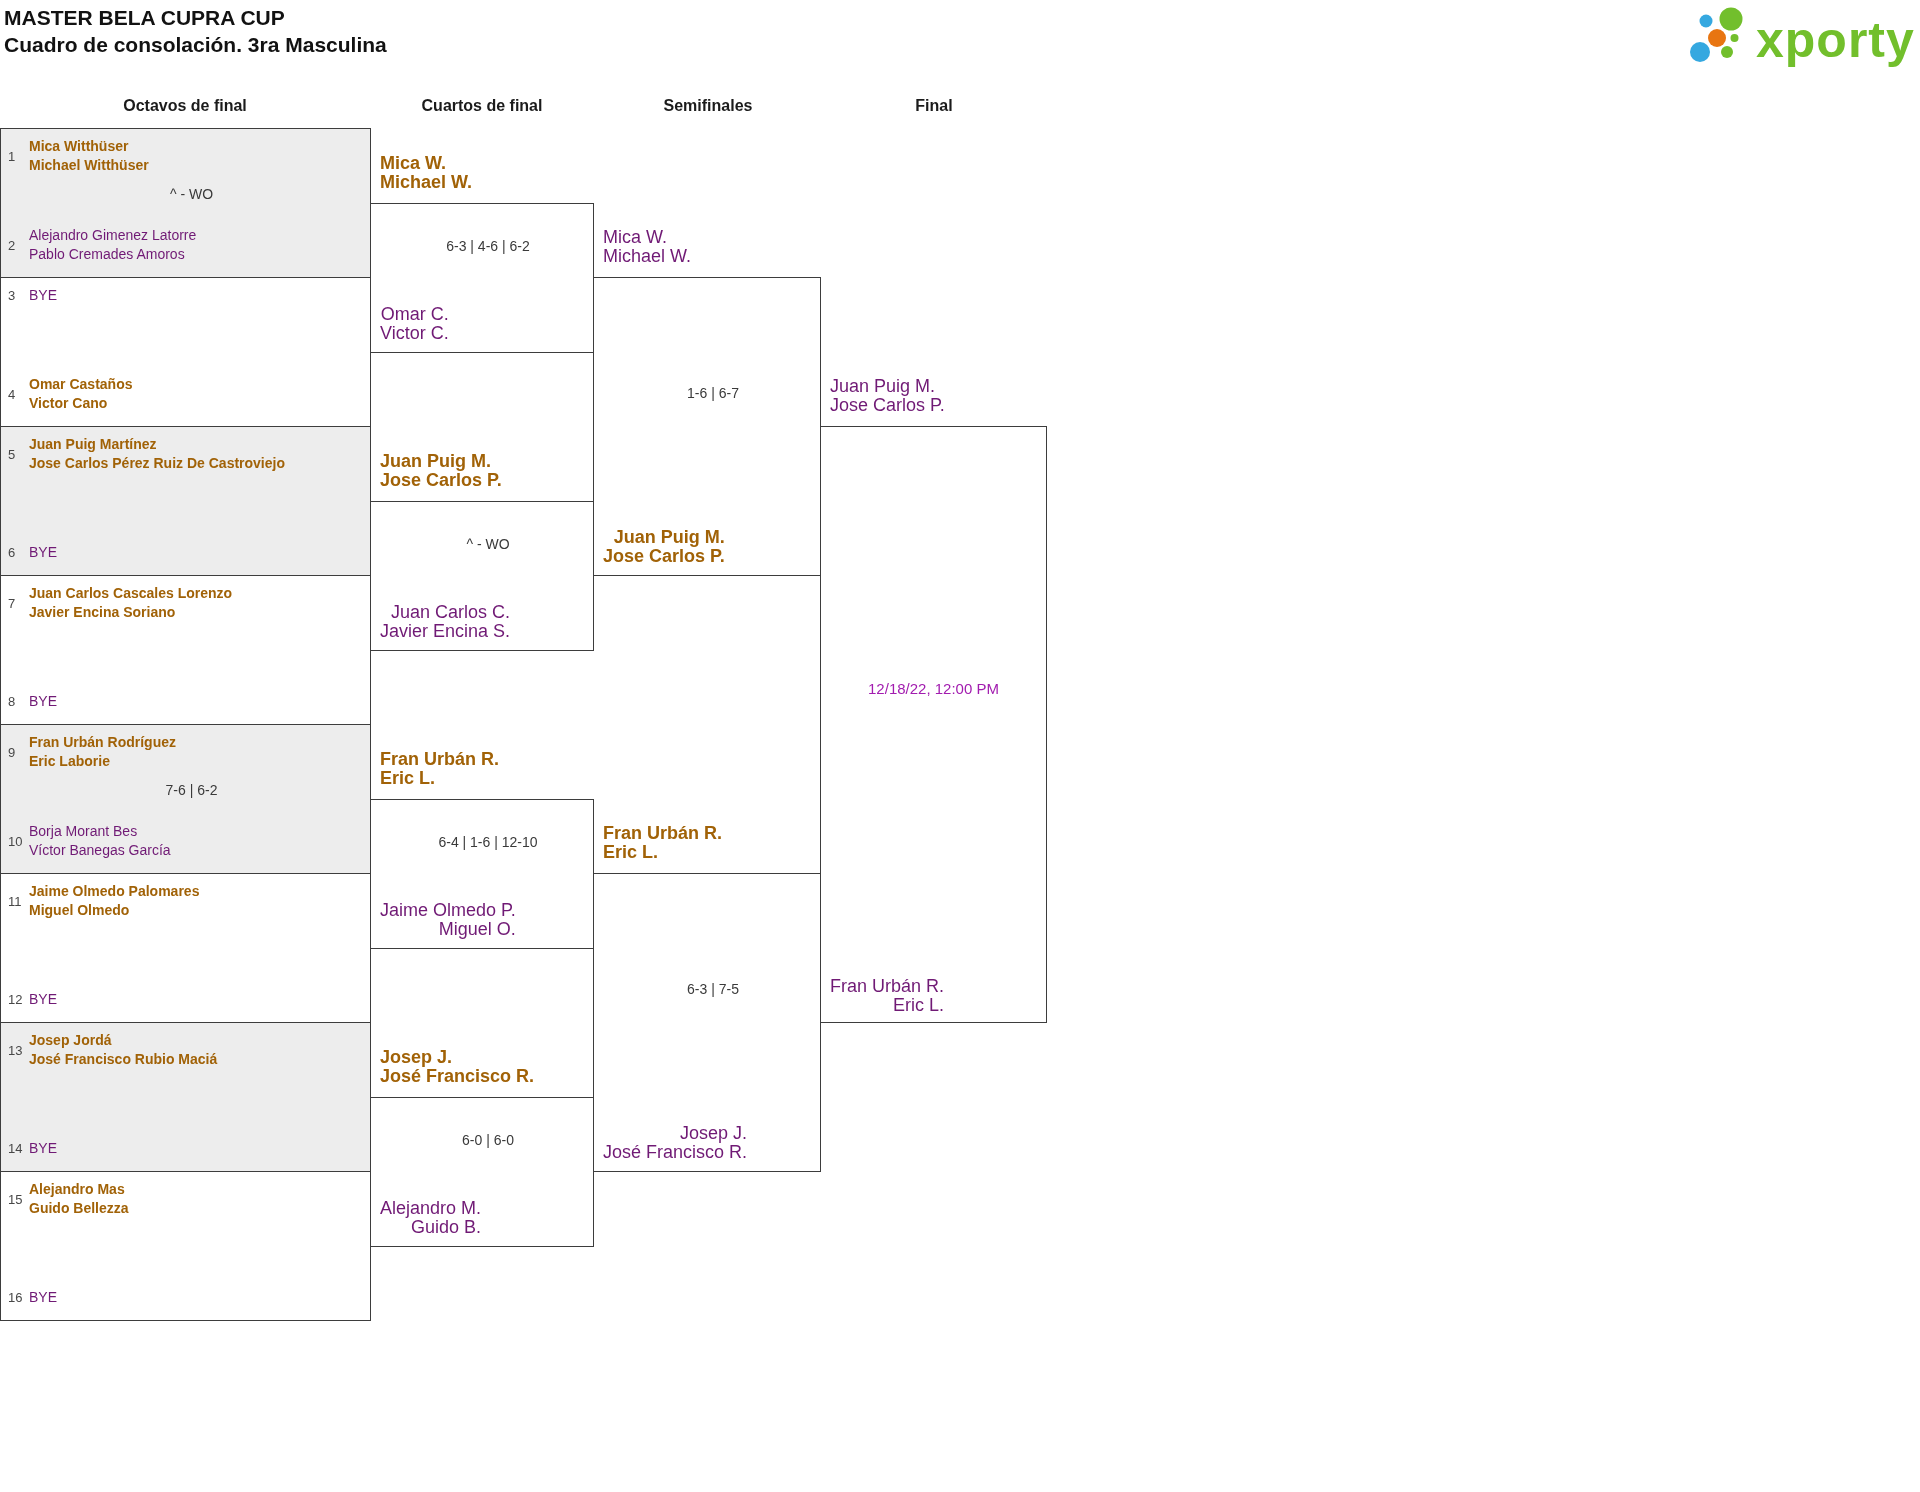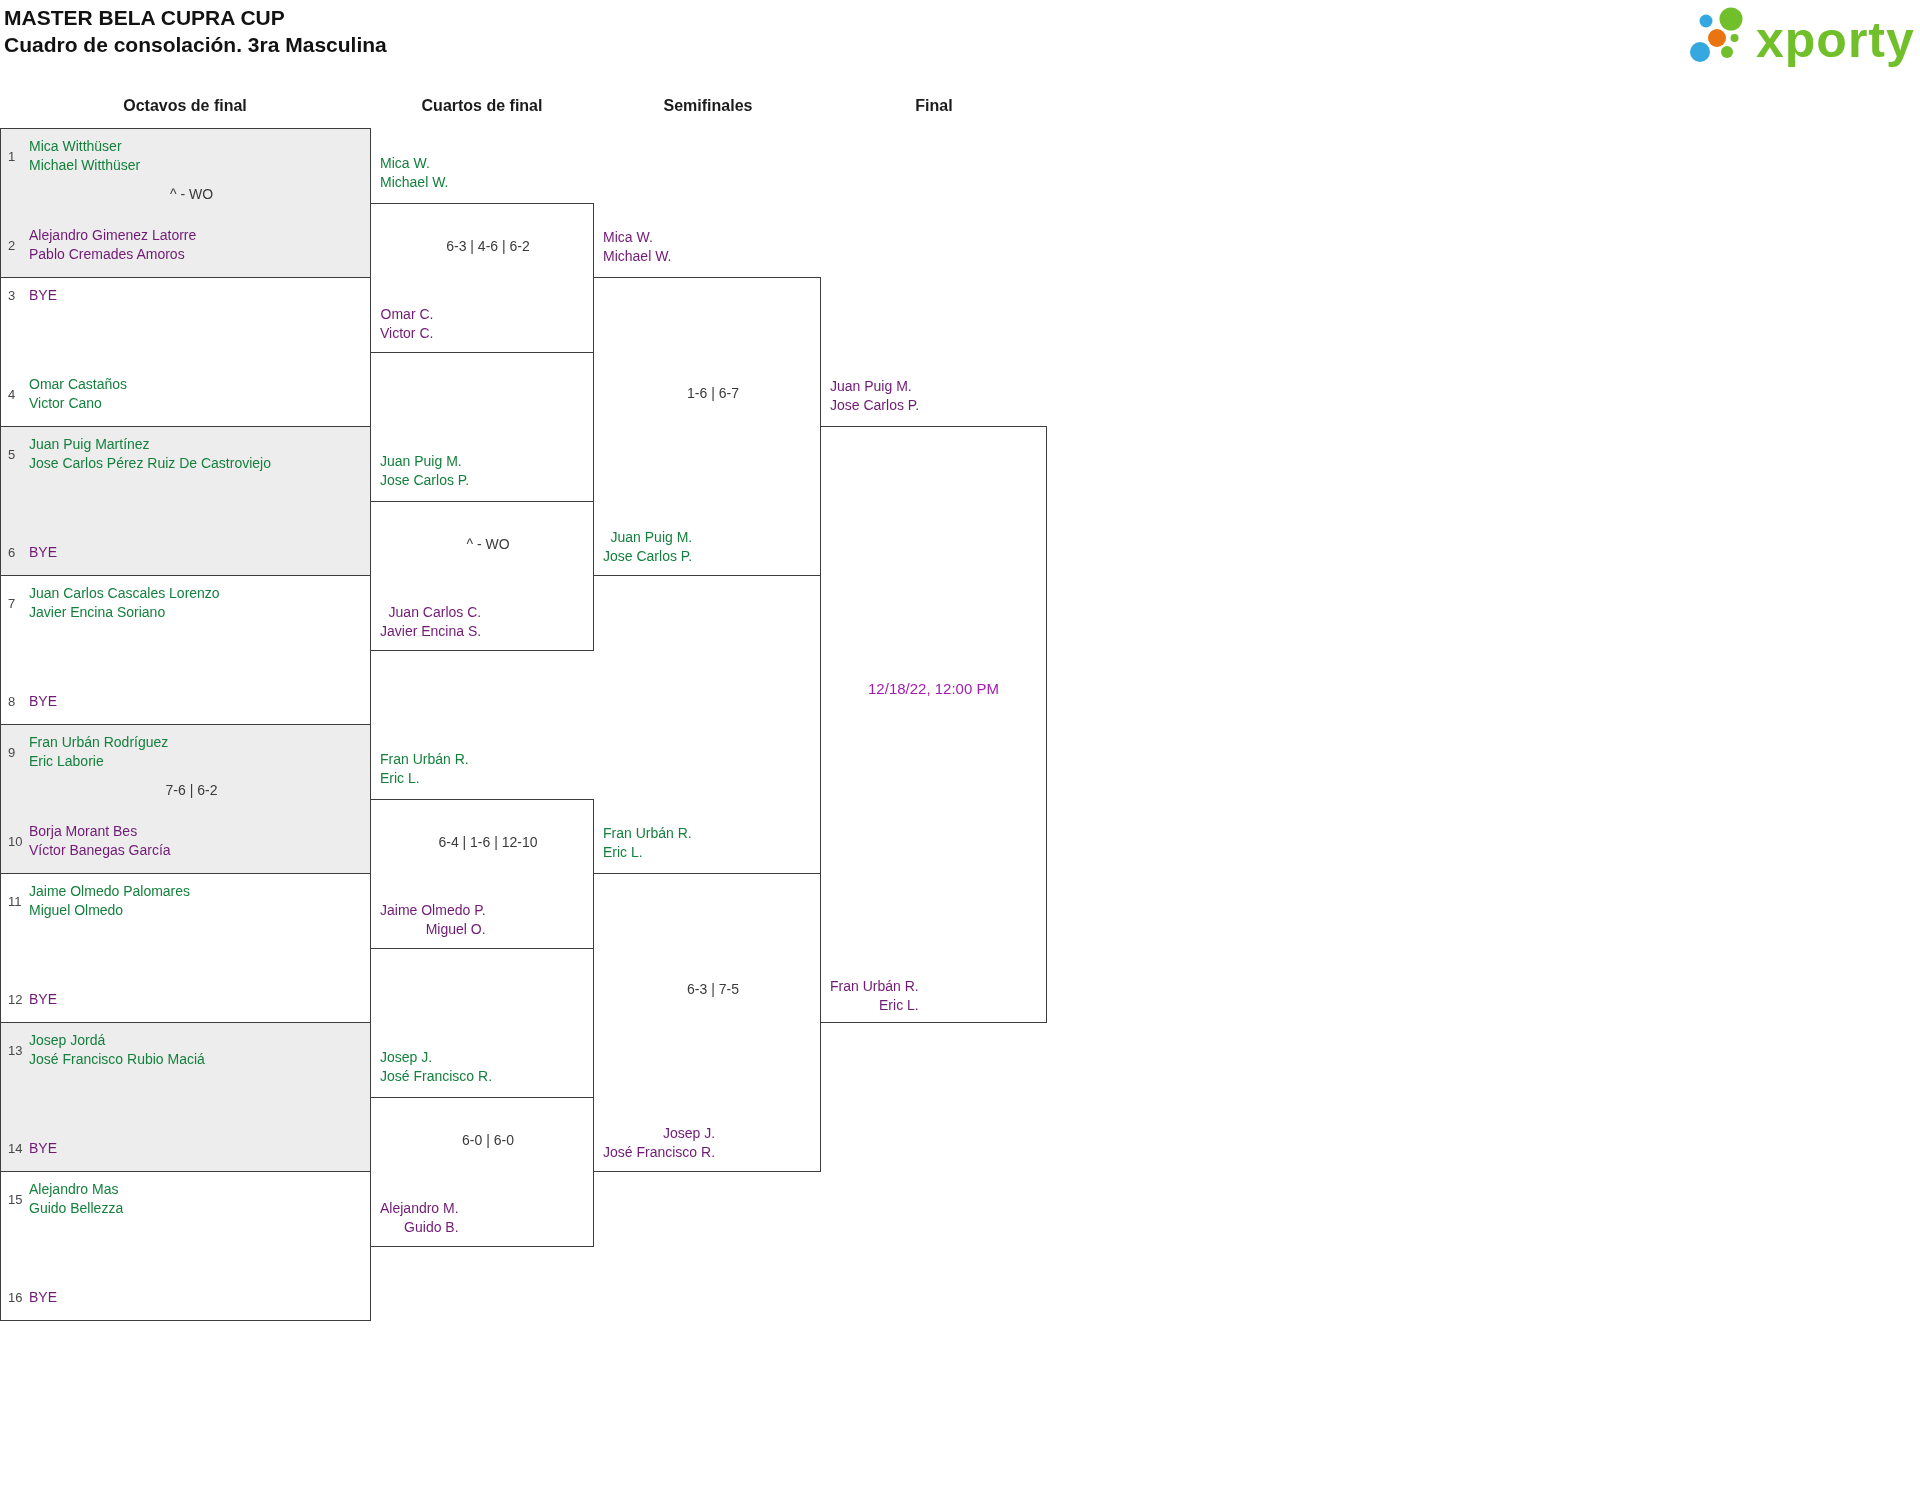--- a/index.html
+++ b/index.html
@@ -19,28 +19,28 @@
   .obox.gray{background:#ededed;}
   .qbox{left:370px;width:224px;height:150px;border-color:#3d3d3d;background:transparent;}
   .sbox{left:593px;width:228px;height:299px;background:transparent;}
   .fbox{left:820px;width:227px;height:597px;background:transparent;}
 
   .slotA{position:absolute;top:8px;left:0;right:6px;display:flex;align-items:center;}
   .slotB{position:absolute;bottom:13px;left:0;right:6px;display:flex;align-items:center;}
   .seed{flex:none;width:21px;padding-left:7px;font-size:13px;color:#474747;}
   .names{font-size:14px;line-height:19px;}
   .nm{white-space:nowrap;color:#701a75;}
-  .nm.w{font-weight:400;color:#15803d;}
+  .nm.w{font-weight:700;color:#a16207;}
 
   .score{position:absolute;left:12px;right:0;top:57px;text-align:center;font-size:14px;color:#3a3a3a;}
   .qbox .score{top:34px;}
   .sbox .score{top:107px;}
   .schedule{position:absolute;left:0;right:0;top:253px;text-align:center;font-size:15px;color:#a21caf;}
 
-  .lbl{position:absolute;left:9px;font-size:14px;line-height:19px;}
+  .lbl{position:absolute;left:9px;font-size:18px;line-height:19px;}
   .lbl-top{top:-50px;}
   .lbl-bot{bottom:9px;text-align:right;}
 </style>
 </head>
 <body>
 
 <div class="canvas">
 
   <div class="title-block">
     <div class="title-line">MASTER BELA CUPRA CUP</div>

